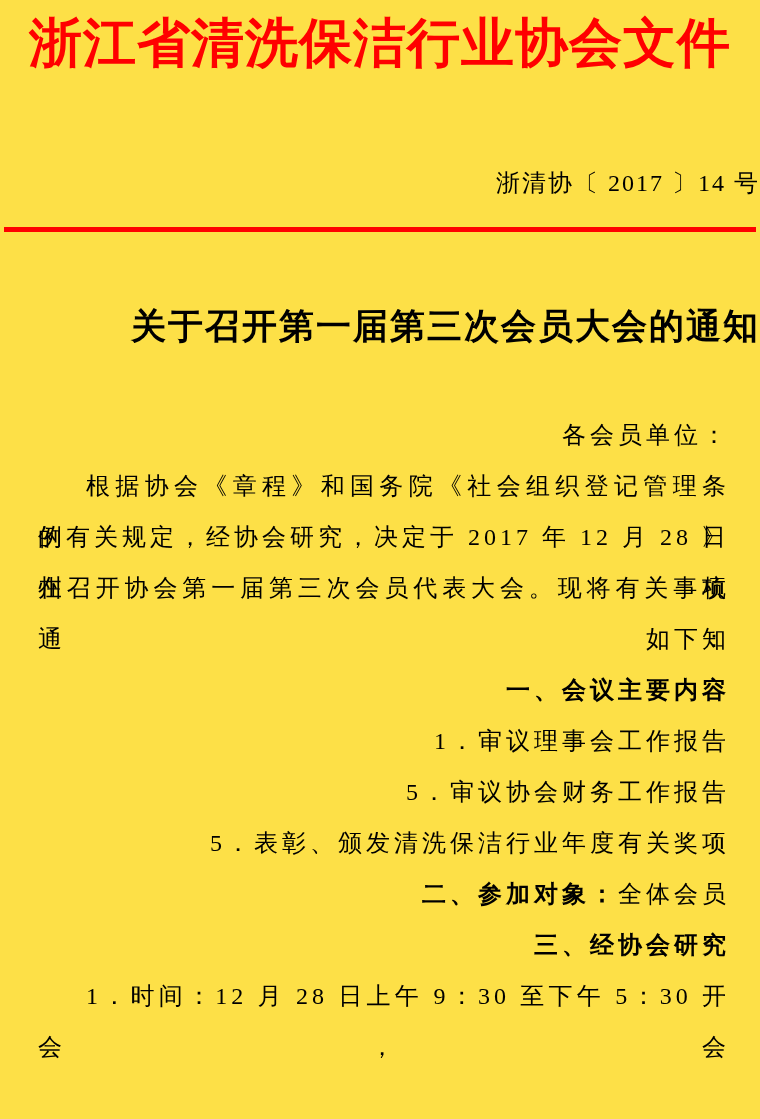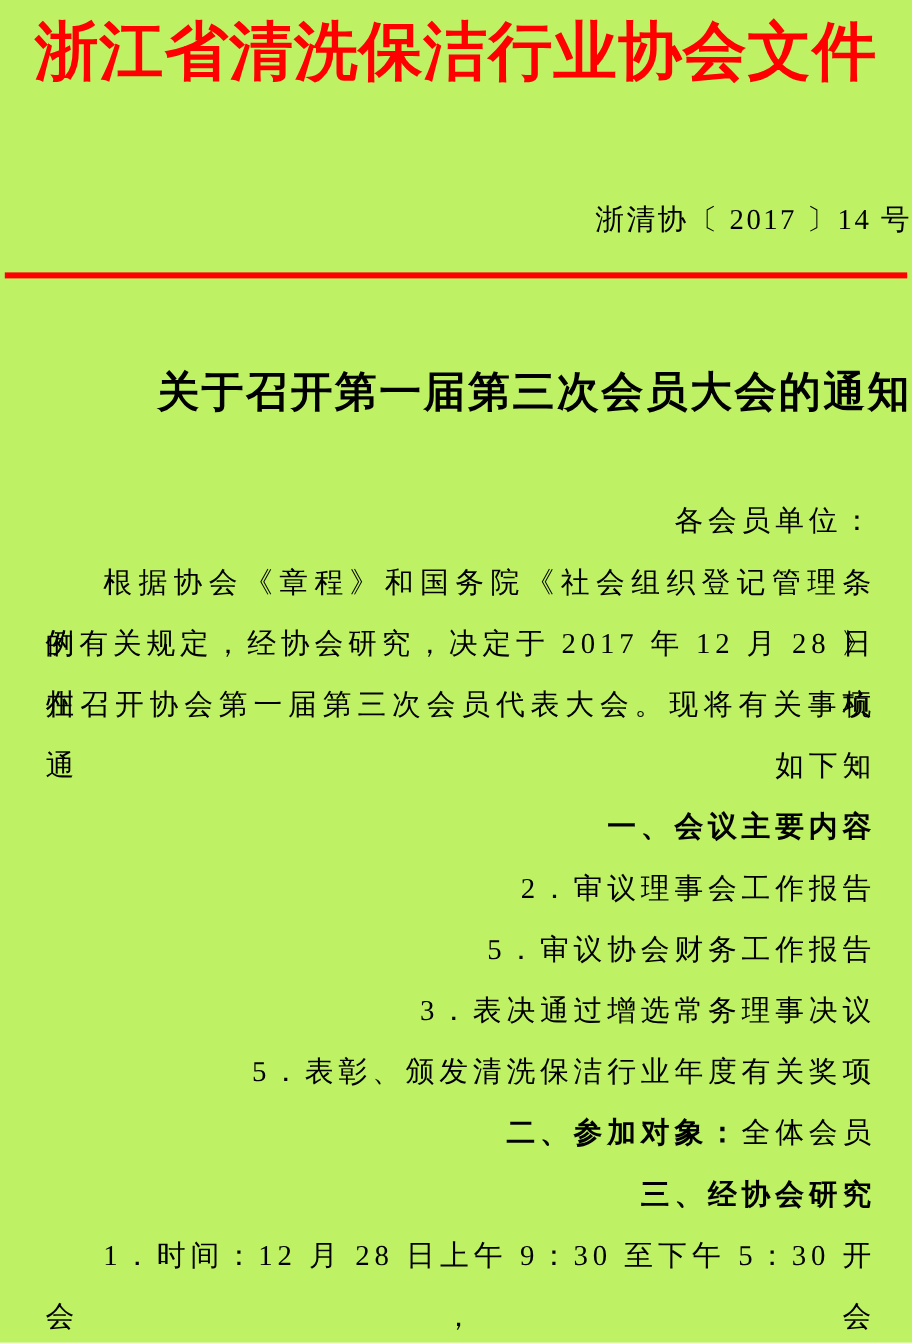--- a/index.html
+++ b/index.html
@@ -1,21 +1,21 @@
 <!DOCTYPE html>
 <html><head>
 <meta charset="utf-8">
 <style>
   * { margin: 0; padding: 0; box-sizing: border-box; }
   html, body { background: #ffffff; }
   .page {
     position: relative;
     width: 760px;
     height: 1119px;
-    background: #bef264;
+    background: #fde047;
     overflow: hidden;
     color: #000000;
     font-family: "Liberation Serif", "DejaVu Serif", serif;
   }
   .org-title {
     position: absolute;
     top: 8px; left: 0; right: 0;
     text-align: center;
     font-size: 53px;
     font-weight: bold;
@@ -81,23 +81,22 @@
 
     <div class="line">各会员单位：</div>
 
     <div class="line fill indent">根据协会《章程》和国务院《社会组织登记管理条例》</div>
     <div class="line fill">的有关规定，经协会研究，决定于 2017 年 12 月 28 日在杭</div>
     <div class="line fill">州召开协会第一届第三次会员代表大会。现将有关事项通知</div>
     <div class="line">如下：</div>
 
     <div class="line bold indent">一、会议主要内容</div>
 
-    <div class="line indent">2．审议理事会工作报告</div>
+    <div class="line indent">1．审议理事会工作报告</div>
     <div class="line indent">5．审议协会财务工作报告</div>
-    <div class="line indent">3．表决通过增选常务理事决议</div>
     <div class="line indent">5．表彰、颁发清洗保洁行业年度有关奖项</div>
 
     <div class="line indent">
       <span class="bold">二、参加对象：</span><span>全体会员</span>
     </div>
 
     <div class="line bold indent">三、经协会研究</div>
 
     <div class="line fill indent">1．时间：12 月 28 日上午 9：30 至下午 5：30 开会，会</div>
 

